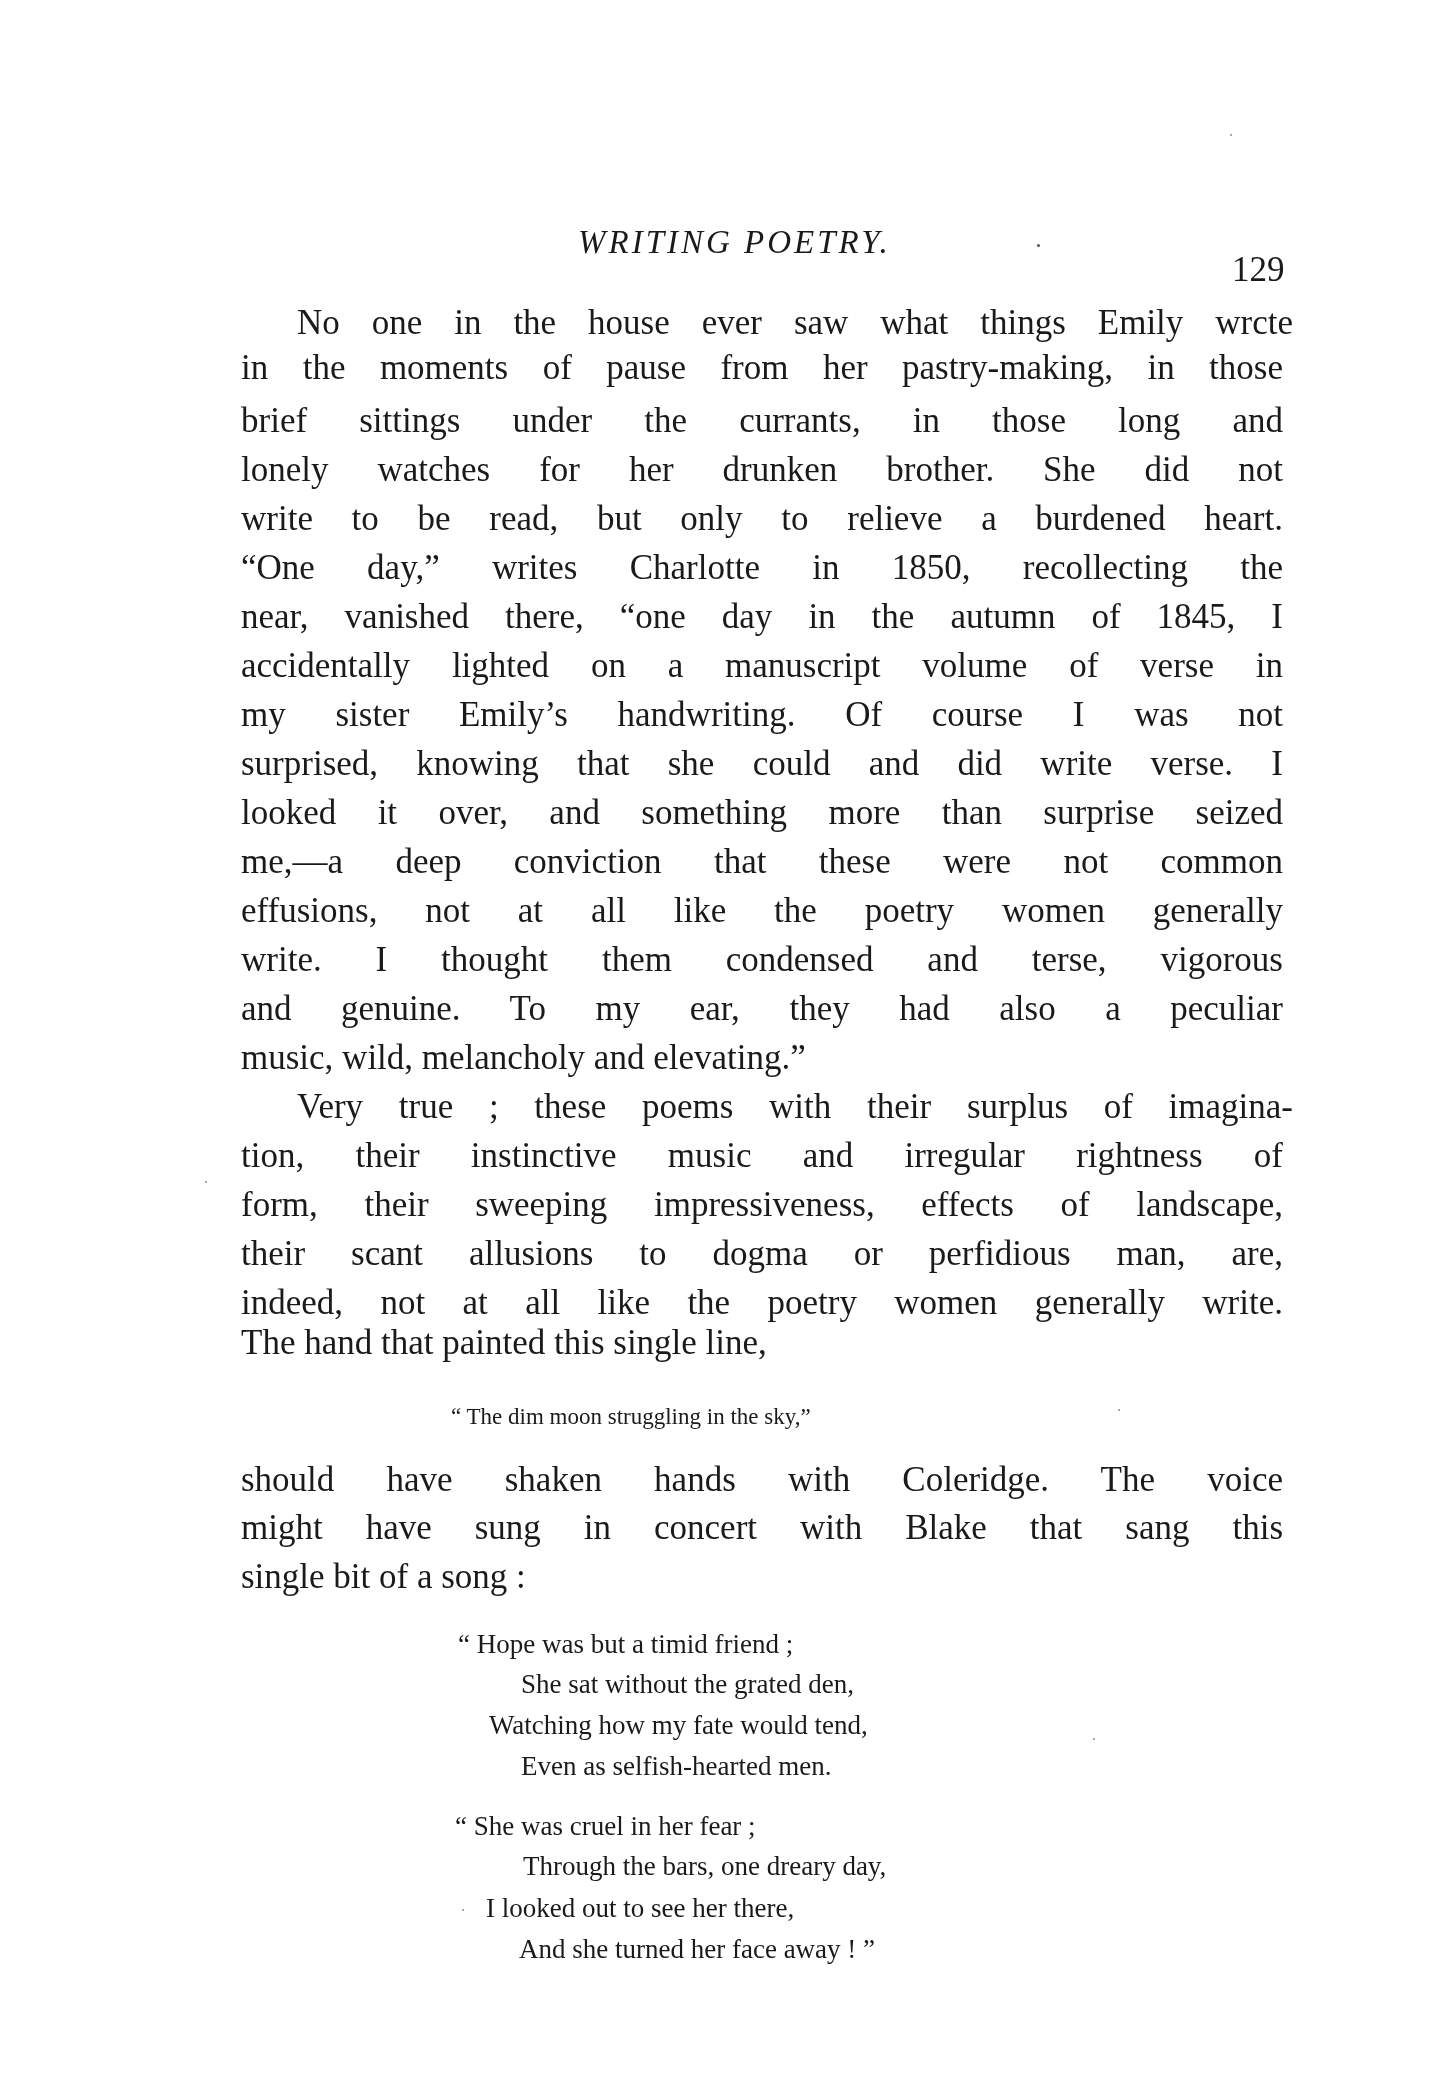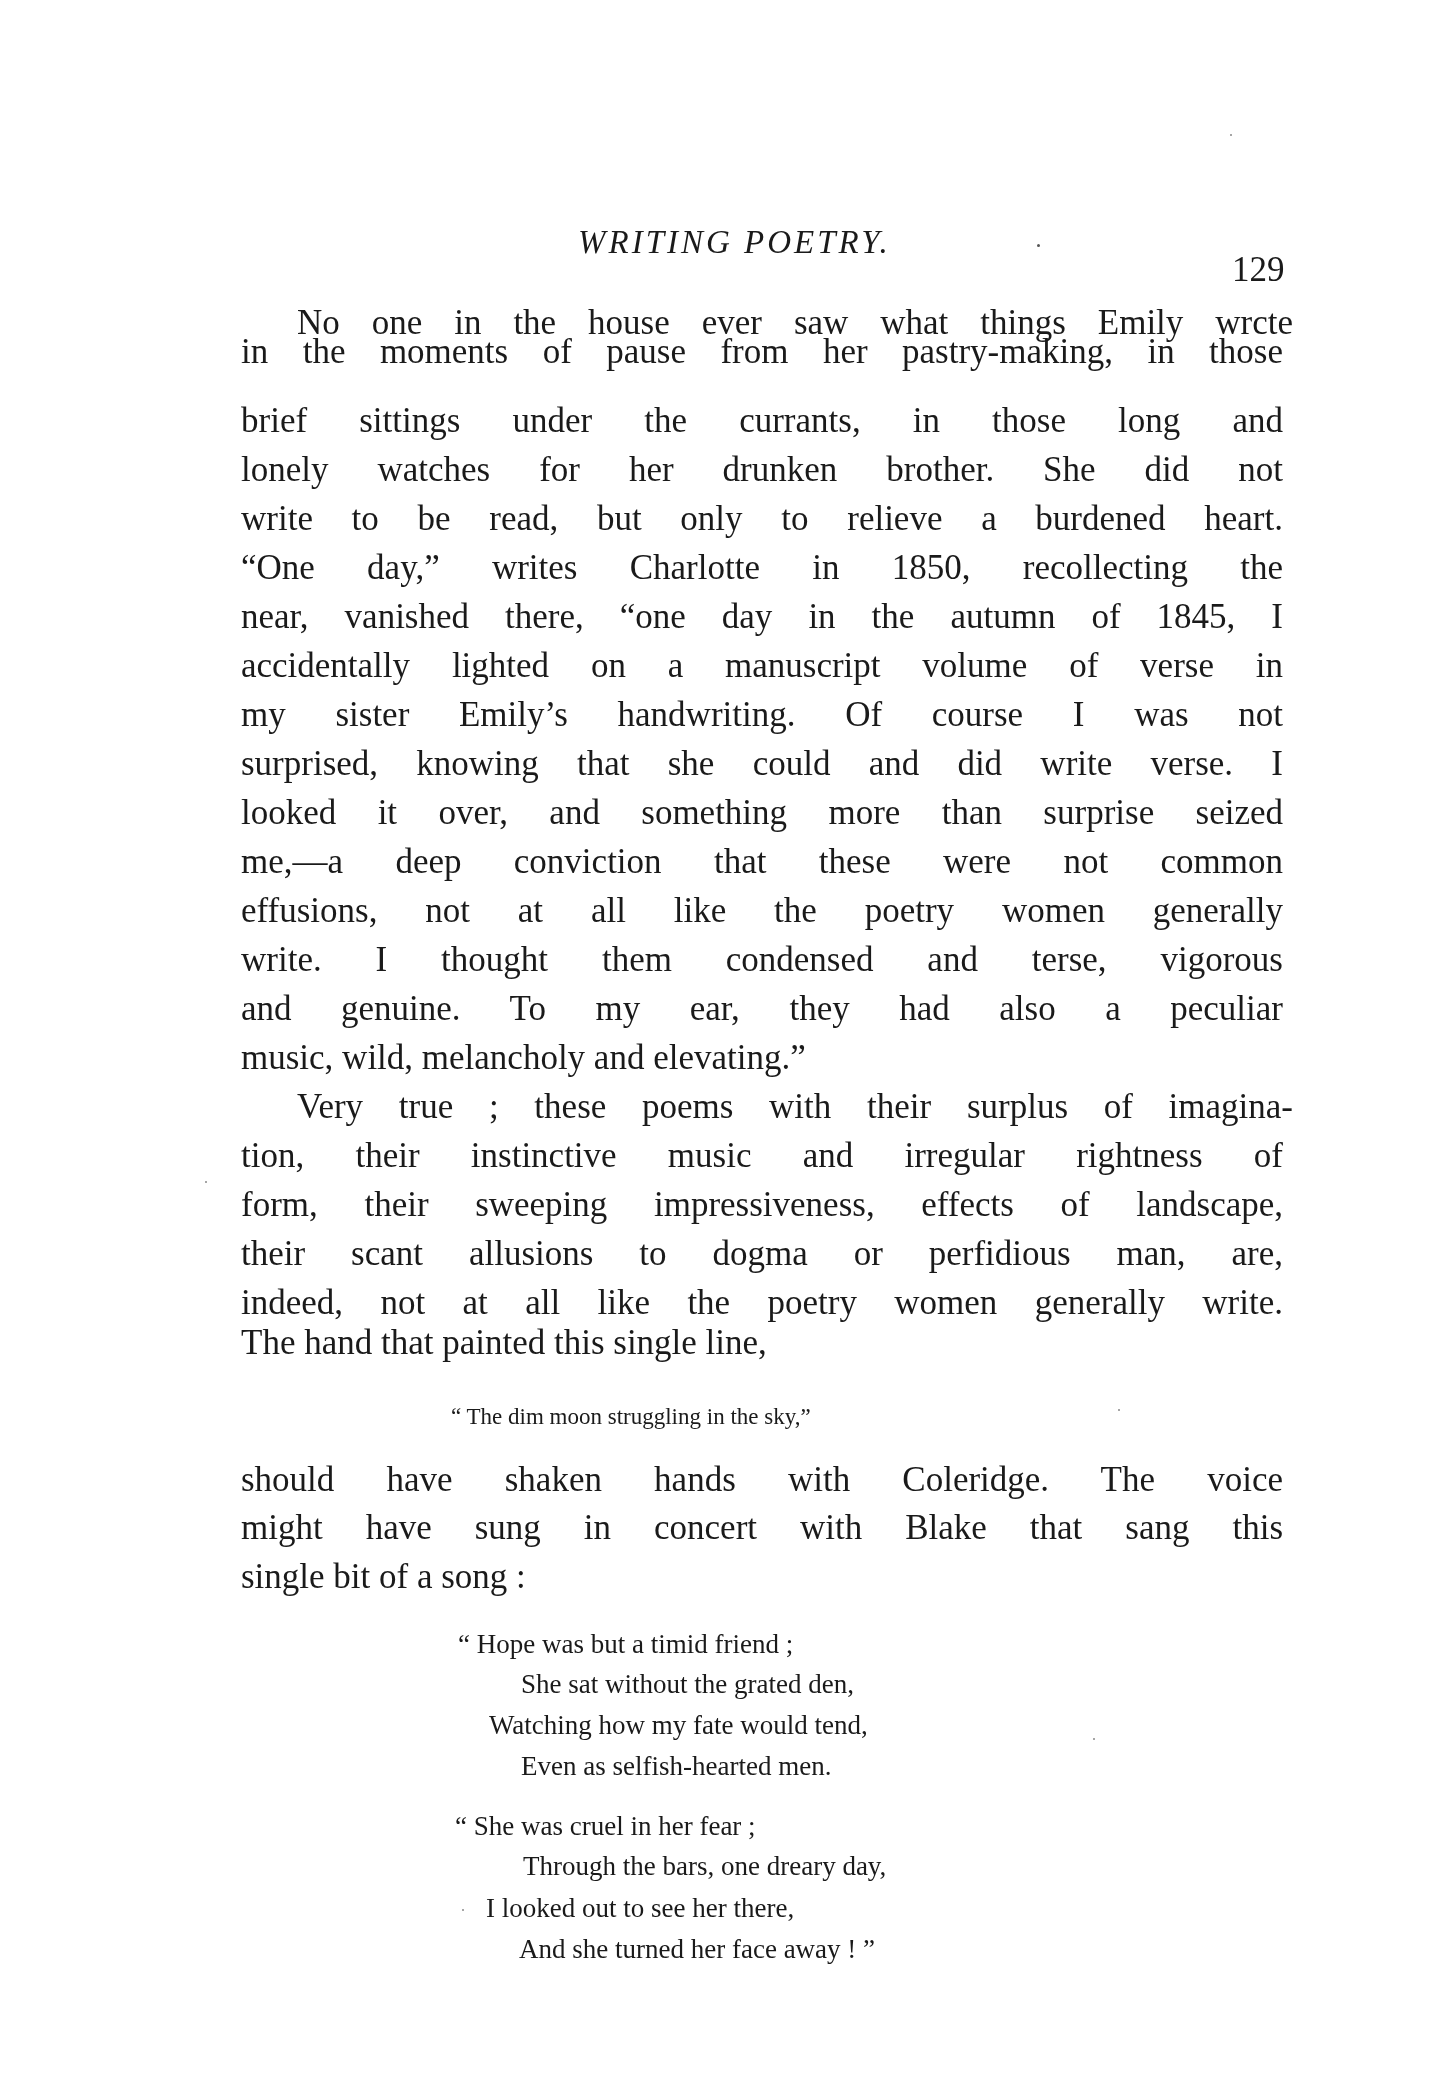--- a/index.html
+++ b/index.html
@@ -19,21 +19,21 @@
 <body>
 
 <div class="page">
 
   <div class="running-head">WRITING POETRY.</div>
   <div class="head-dot"></div>
   <div class="page-num">129</div>
 
   <div>
     <div class="line indent" style="top:303px">No one in the house ever saw what things Emily wrcte</div>
-    <div class="line" style="top:332px">in the moments of pause from her pastry-making, in those</div>
+    <div class="line" style="top:348px">in the moments of pause from her pastry-making, in those</div>
     <div class="line" style="top:401px">brief sittings under the currants, in those long and</div>
     <div class="line" style="top:450px">lonely watches for her drunken brother.  She did not</div>
     <div class="line" style="top:499px">write to be read, but only to relieve a burdened heart.</div>
     <div class="line" style="top:548px">“One day,” writes Charlotte in 1850, recollecting the</div>
     <div class="line" style="top:597px">near, vanished there, “one day in the autumn of 1845, I</div>
     <div class="line" style="top:646px">accidentally lighted on a manuscript volume of verse in</div>
     <div class="line" style="top:695px">my sister Emily’s handwriting.  Of course I was not</div>
     <div class="line" style="top:744px">surprised, knowing that she could and did write verse.  I</div>
     <div class="line" style="top:793px">looked it over, and something more than surprise seized</div>
     <div class="line" style="top:842px">me,—a deep conviction that these were not common</div>

